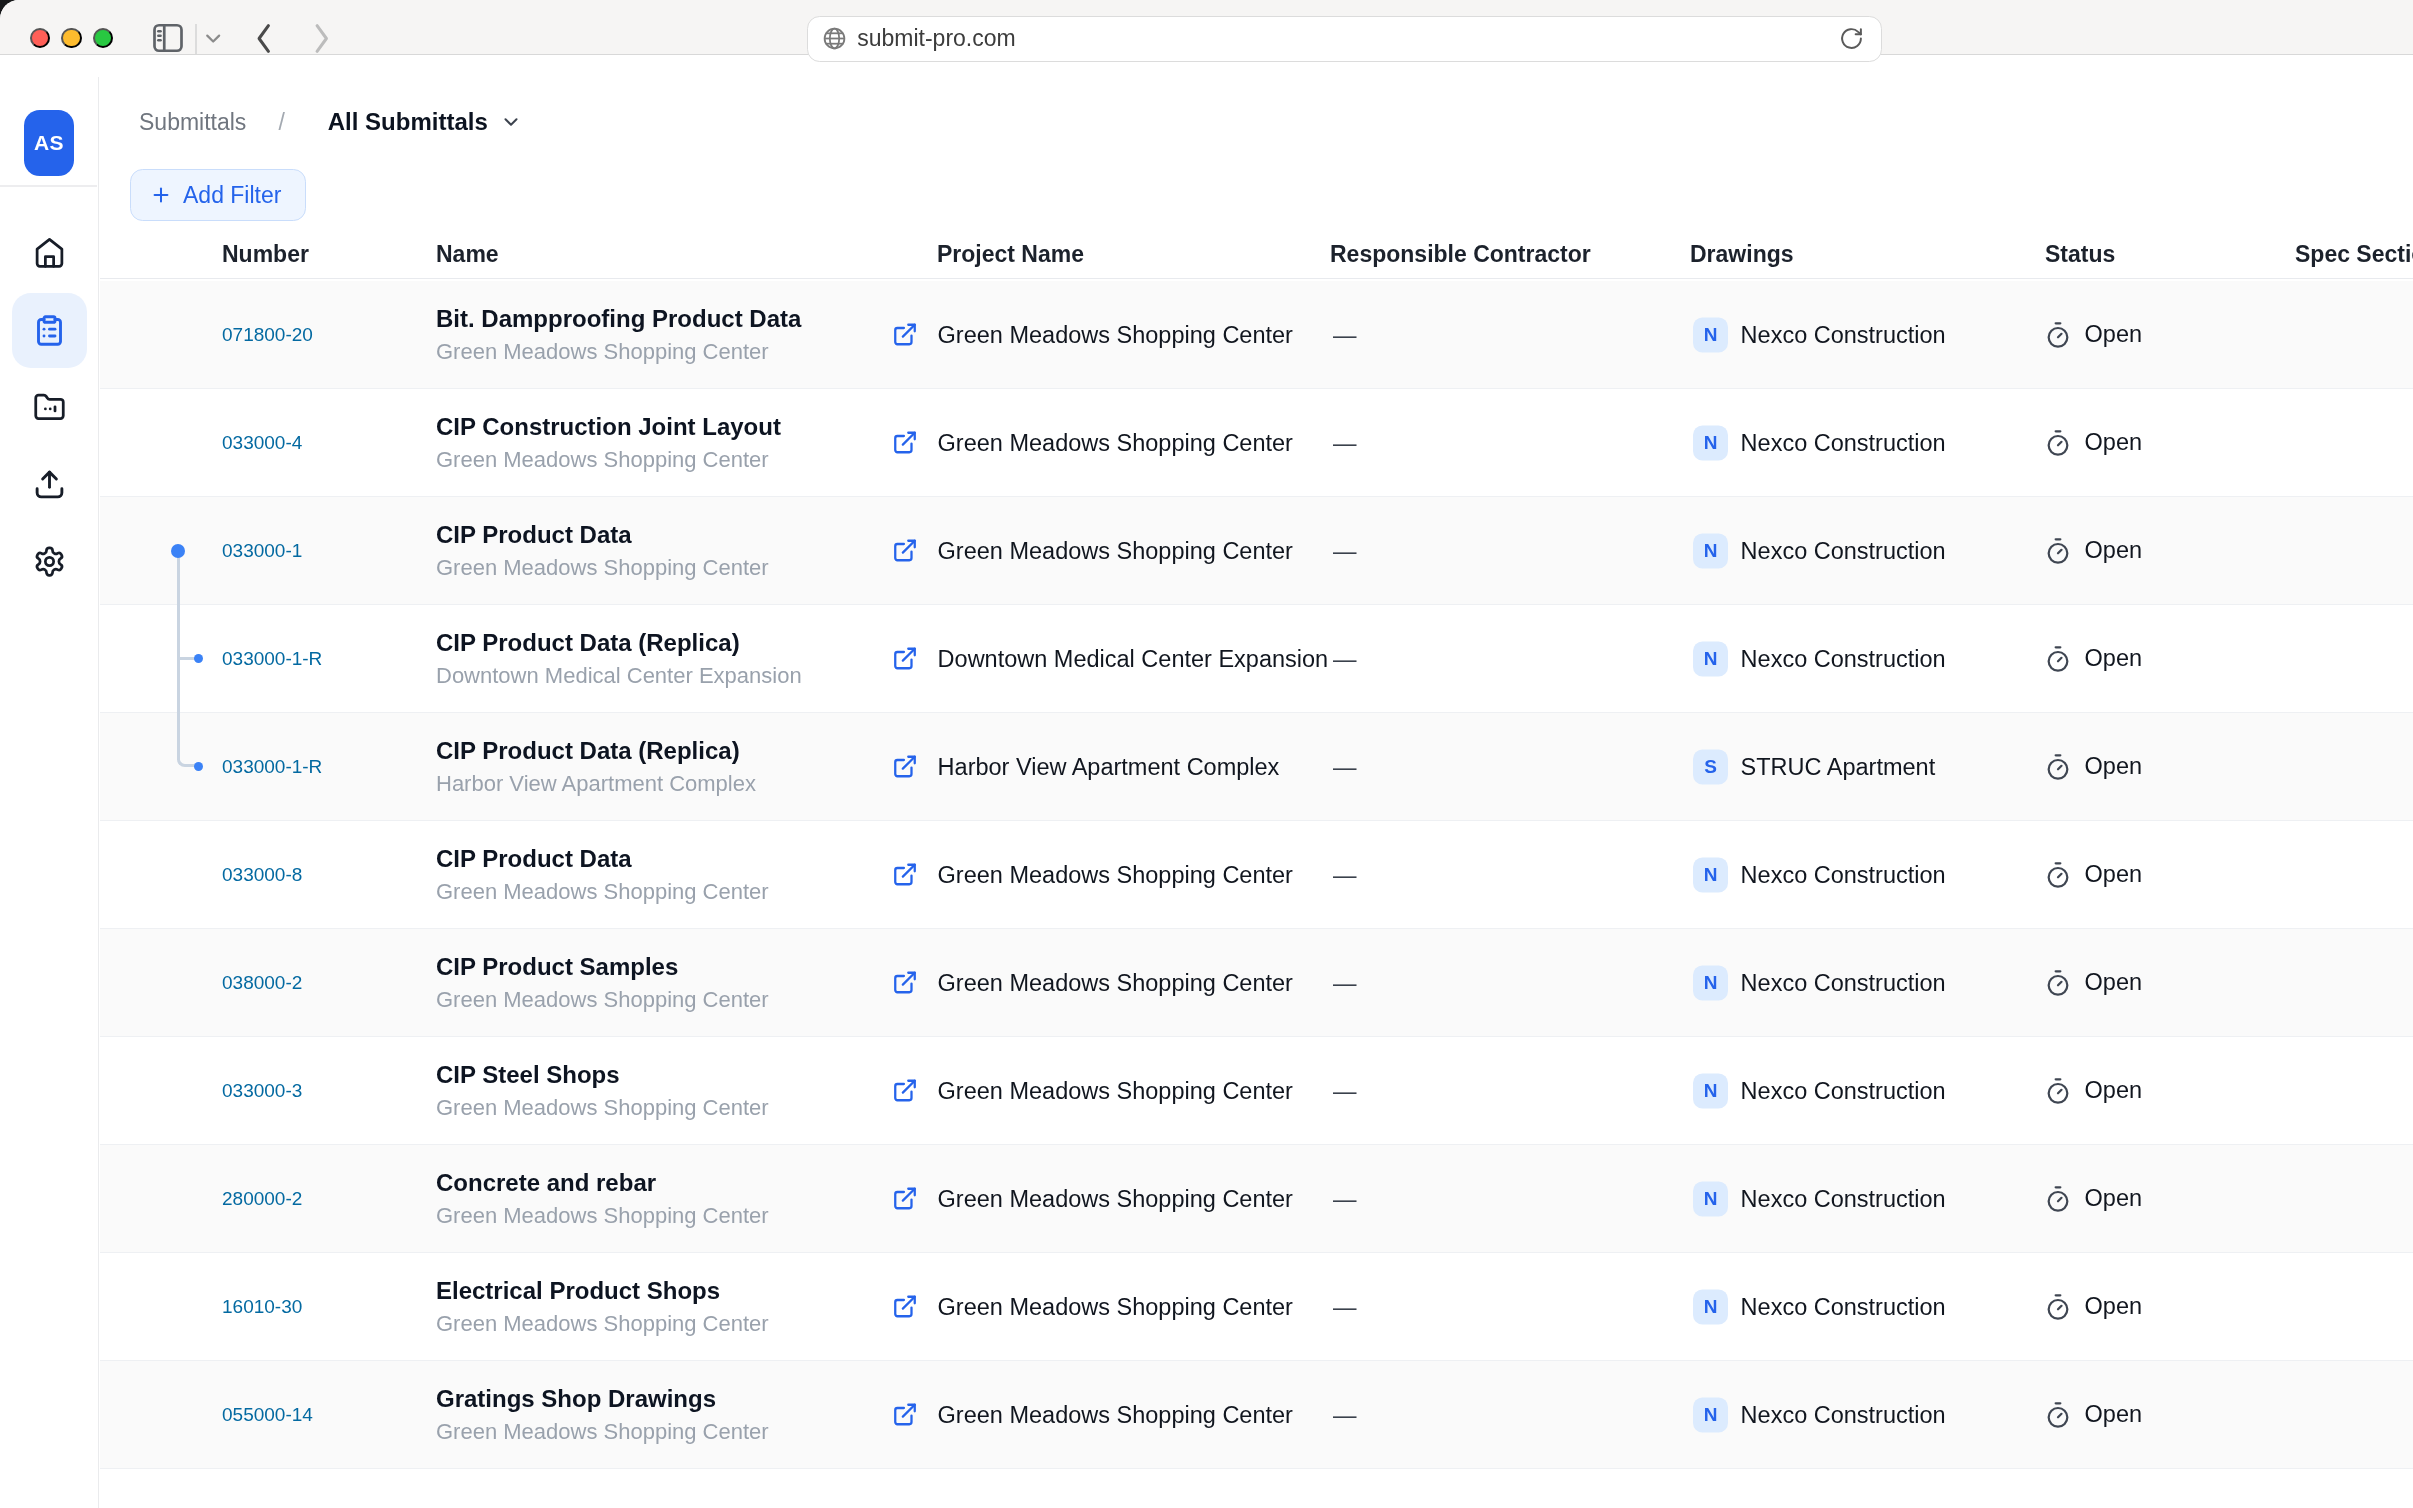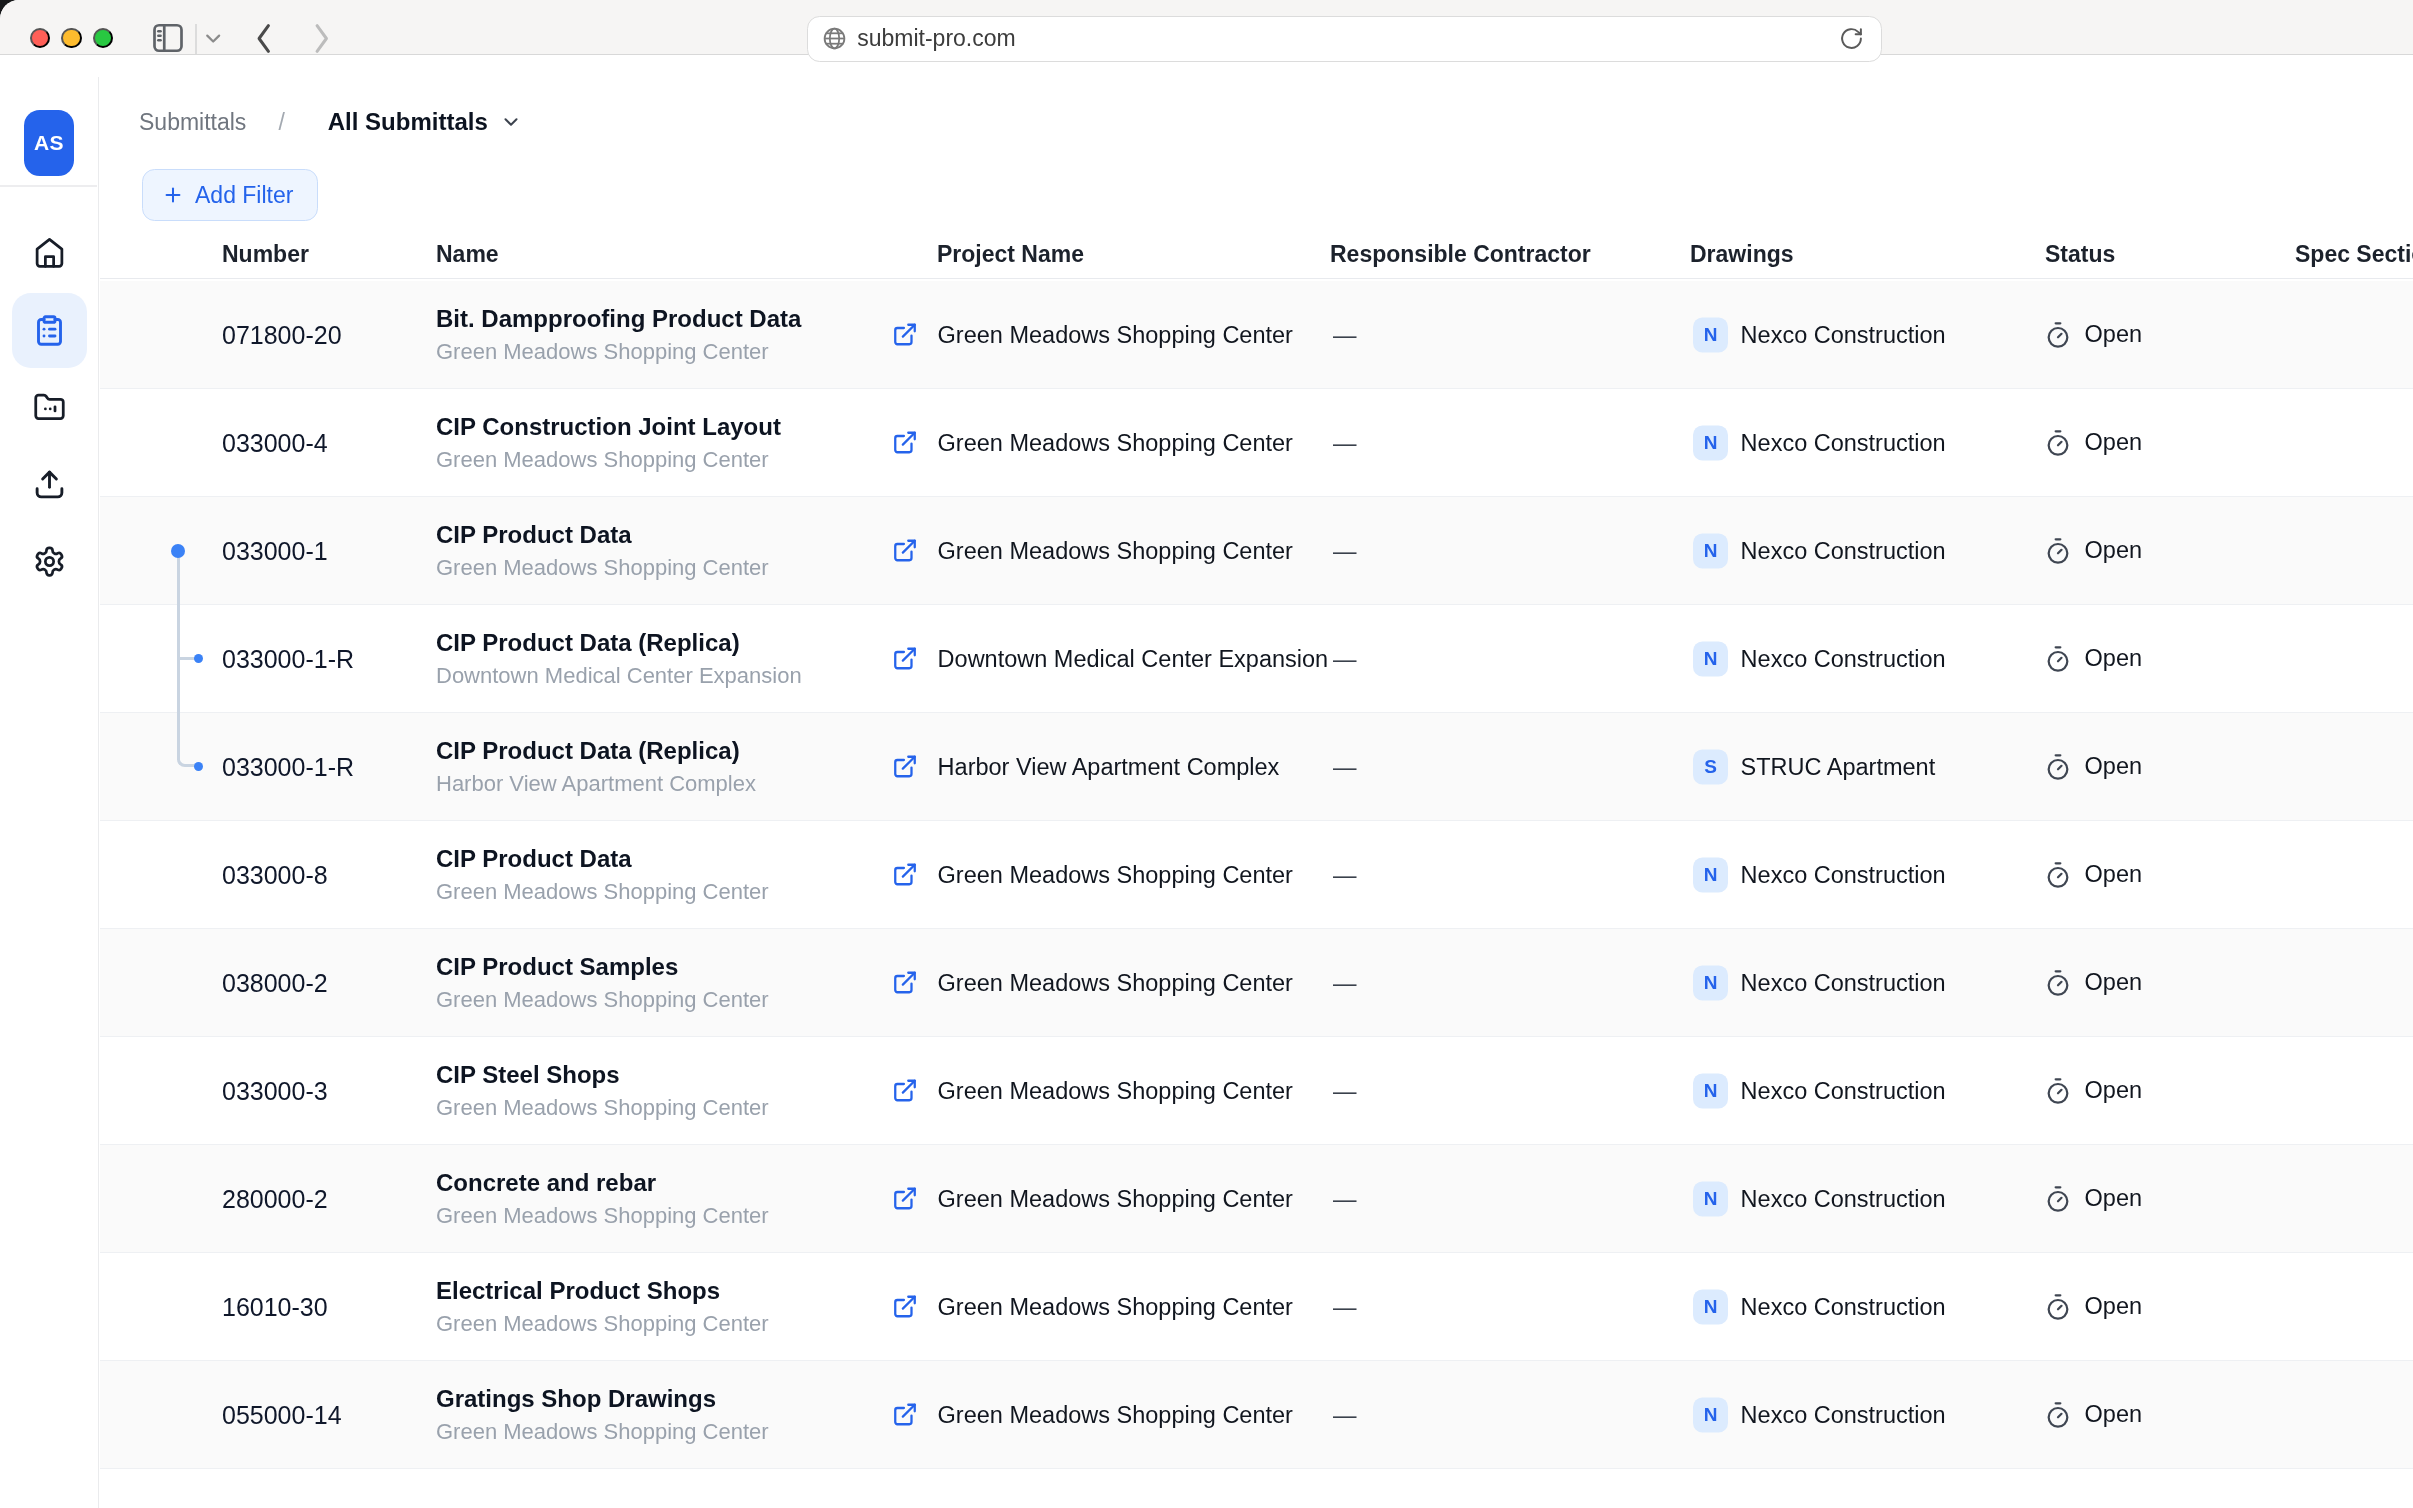--- a/index.html
+++ b/index.html
@@ -32,34 +32,34 @@
   .main { position:absolute; left:100px; top:0; right:0; bottom:0; overflow:hidden; }
 
   
   .breadcrumb { position:absolute; left:39px; top:27px; height:36px; display:flex; align-items:center; gap:32px; }
   .bc-section { font-size:23px; color:#70767f; }
   .bc-sep { font-size:23px; color:#a3a9b1; }
   .bc-current { font-size:24px; font-weight:600; color:#0c1320; margin-left:11px; }
   .bc-chip { display:flex; align-items:center; gap:12.6px; background:none; border:none; }
 
   
-  .add-filter { position:absolute; left:42px; top:92px; height:52px; padding:0 23.5px 0 19px; border-radius:12.6px;
+  .add-filter { position:absolute; left:30px; top:92px; height:52px; padding:0 23.5px 0 19px; border-radius:12.6px;
                 border:1.6px solid #c9ddfb; background:#eef5ff; color:#2463eb; font-size:23px; font-weight:500;
                 display:flex; align-items:center; gap:11px; font-family:inherit; }
 
   
   .thead { position:absolute; left:0; right:0; top:152px; height:50px; border-bottom:1.6px solid #e8eaee; }
   .hcol { position:absolute; top:50%; transform:translateY(-50%); font-size:23px; font-weight:600; color:#1c222c; white-space:nowrap; }
   .tbody { position:absolute; left:0; right:0; top:204px; }
   .trow { position:relative; height:108px; border-bottom:1.6px solid #eef0f3; background:#fff; }
   .trow:nth-child(odd) { background:#fafafa; }
   .cell { position:absolute; top:50%; transform:translateY(-50%); white-space:nowrap; }
   .col-x0 { left:122px; }  .col-x1 { left:336px; }  .col-x2 { left:837px; } .col-x3 { left:1230px; }
   .col-x4 { left:1590px; } .col-x5 { left:1945px; } .col-x6 { left:2195px; }
-  .c-number { left:122px; font-size:25px; color:#0f172a; }
+  .c-number { left:122px; font-size:19px; color:#0369a1; }
   .c-name { left:336px; }
   .name-title { font-size:24px; line-height:30px; font-weight:600; color:#0d1421; }
   .name-sub { font-size:22px; line-height:27px; color:#99a1ac; margin-top:4.7px; }
   .c-project { left:792px; display:flex; align-items:center; gap:19.6px; }
   .project-text { font-size:23.5px; color:#11161f; max-width:392px; overflow:hidden; }
   .c-resp { left:1233px; font-size:23.5px; color:#3a414c; }
   .c-company { left:1593px; display:flex; align-items:center; gap:12.6px; }
   .badge { width:35px; height:35px; border-radius:9.4px; background:#dcebfe; color:#2563eb; font-size:19px; font-weight:700;
            display:flex; align-items:center; justify-content:center; }
   .company-name { font-size:23.5px; color:#11161f; }

